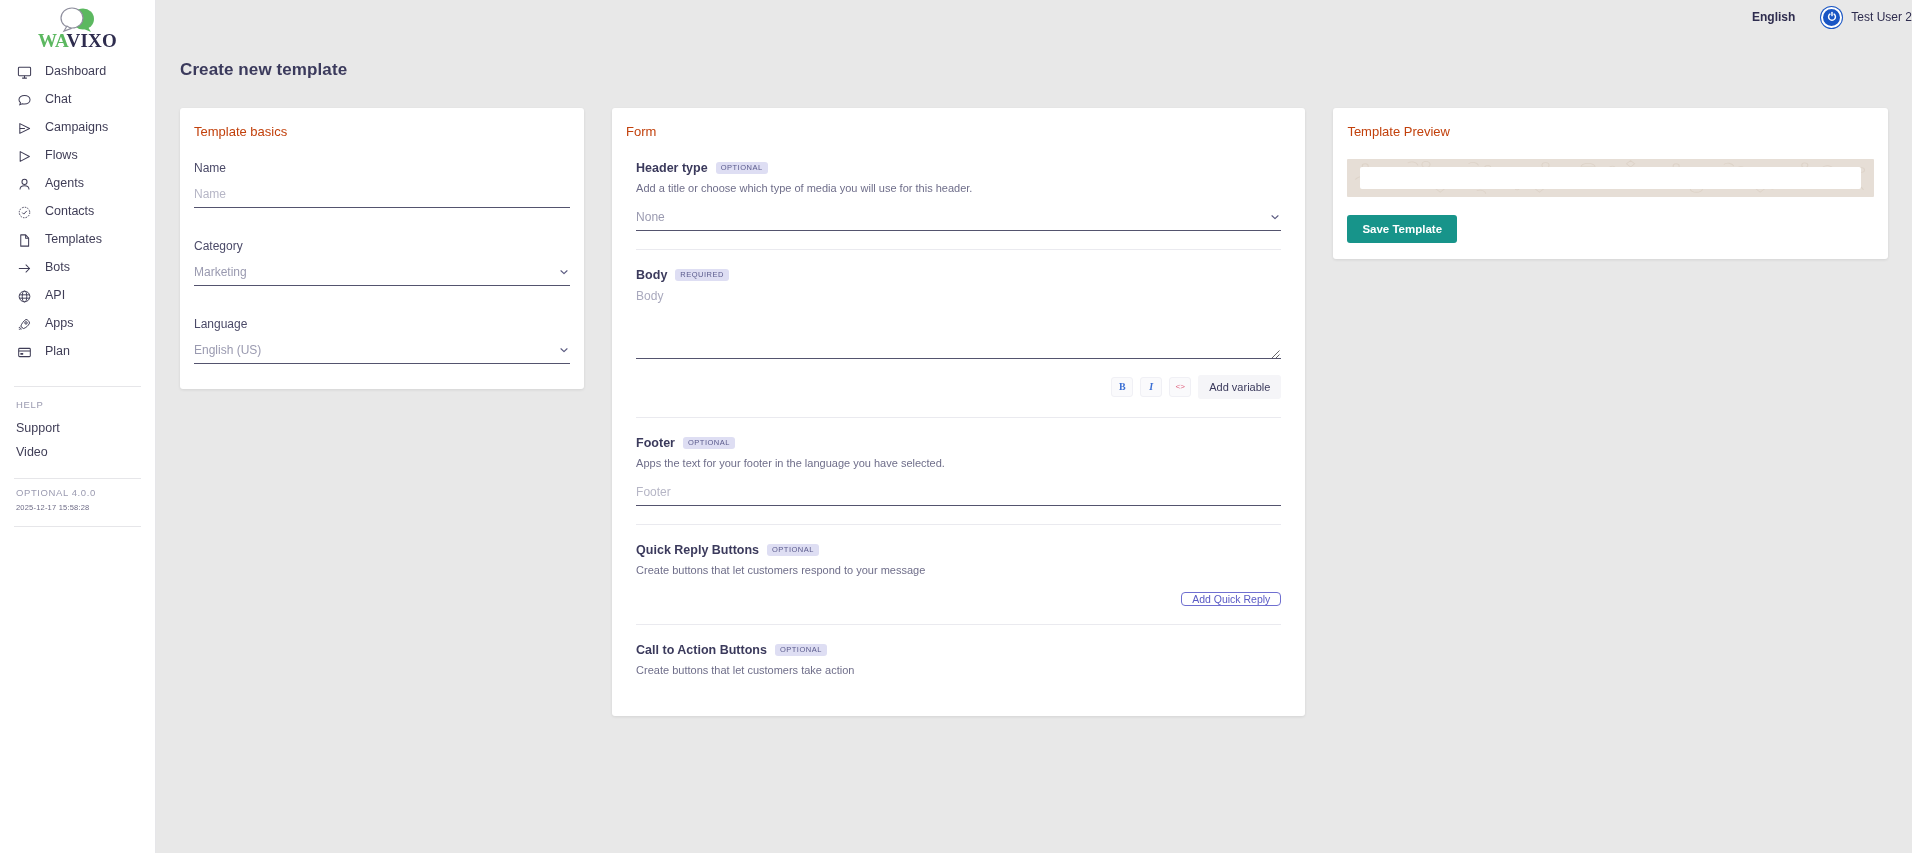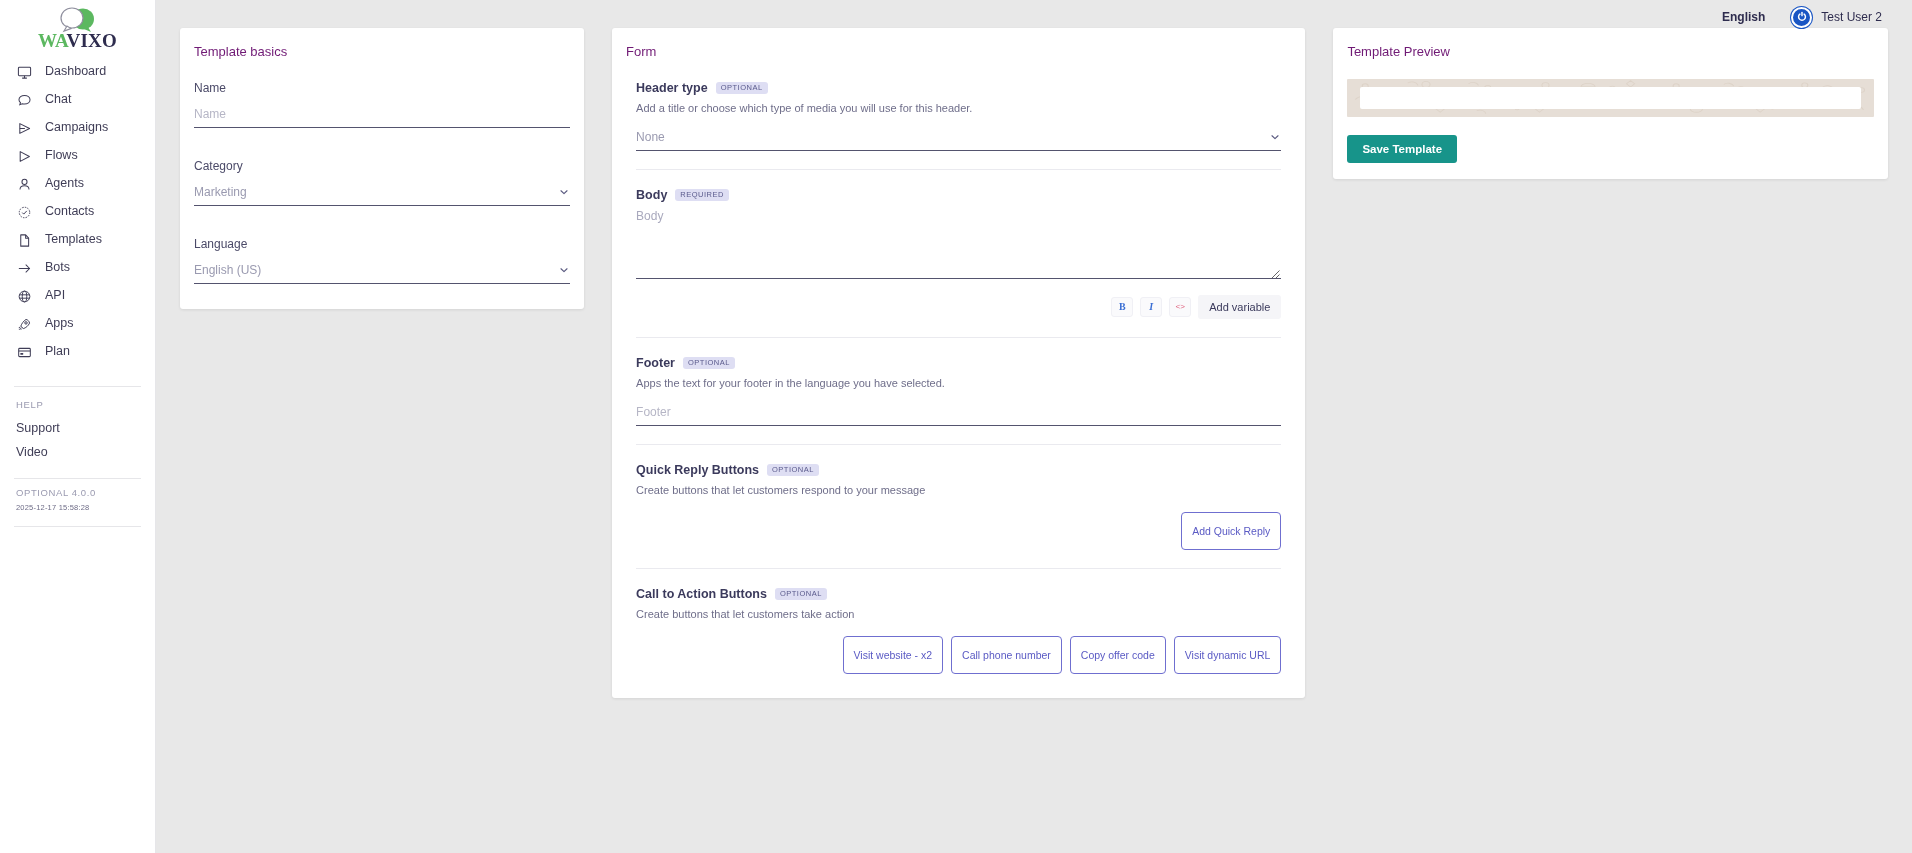--- a/index.html
+++ b/index.html
@@ -132,21 +132,20 @@
   .topbar {
     position: absolute;
     top: 0;
     left: 156px;
     right: 0;
     height: 34px;
     display: flex;
     align-items: center;
     justify-content: flex-end;
     gap: 26px;
-    padding-right: 30px;
     background: transparent;
     z-index: 4;
   }
   .lang-btn {
     font-size: 12px;
     font-weight: bold;
     color: #2e2c4e;
     cursor: pointer;
     background: none;
     border: none;
@@ -198,21 +197,21 @@
     padding: 28px 24px 0 24px;
   }
 
   .card {
     background: #ffffff;
     border-radius: 3px;
     box-shadow: 0 1px 3px rgba(0,0,0,0.09);
   }
   .card-title {
     font-size: 13px;
-    color: #701a75;
+    color: #c2410c;
     padding: 16px 0 0 14px;
     font-weight: normal;
   }
 
   
   .col-basics { width: 408px; }
   .col-form   { width: 700px; }
   .col-prev   { width: 560px; }
 
   
@@ -353,21 +352,21 @@
   .right-row {
     display: flex;
     justify-content: flex-end;
     gap: 8px;
     margin-top: 4px;
   }
   .btn-outline {
     background: #ffffff;
     border: 1px solid #6f6fd0;
     border-radius: 4px;
-    padding: 12px 10px;
+    padding: 0 10px;
     font-size: 10.5px;
     color: #5a5ac4;
     cursor: pointer;
     font-family: inherit;
     white-space: nowrap;
     text-align: center;
   }
 
   
   .prev-body { padding: 20px 14px 16px 14px; }
@@ -572,20 +571,21 @@
         <span class="avatar">
           <svg width="12" height="12" viewBox="0 0 16 16" fill="none" stroke="#ffffff" stroke-width="1.9" stroke-linecap="round">
             <path d="M5.2 4.1A4.6 4.6 0 1 0 10.8 4.1"></path>
             <path d="M8 2.1v4.1"></path>
           </svg>
         </span>
         <span class="user-name">Test User 2</span>
       </div>
     </div>
 
+    <h1 class="page-title">Create new template</h1>
 
     <div class="columns">
 
       <section class="card col-basics">
         <div class="card-title">Template basics</div>
         <div class="basics-body">
 
           <div class="field">
             <div class="field-label">Name</div>
             <div class="underline-input">
@@ -696,26 +696,20 @@
           </div>
 
           <div class="sec-divider"></div>
 
           <div class="form-section" style="padding-bottom:0;">
             <div class="sec-head">
               <span class="sec-title">Call to Action Buttons</span>
               <span class="badge">OPTIONAL</span>
             </div>
             <div class="sec-desc">Create buttons that let customers take action</div>
-            <div class="right-row">
-              <button class="btn-outline">Visit website - x2</button>
-              <button class="btn-outline">Call phone number</button>
-              <button class="btn-outline">Copy offer code</button>
-              <button class="btn-outline">Visit dynamic URL</button>
-            </div>
           </div>
 
         </div>
       </section>
 
       <section class="card col-prev">
         <div class="card-title">Template Preview</div>
         <div class="prev-body">
 
           <div class="wallpaper">

